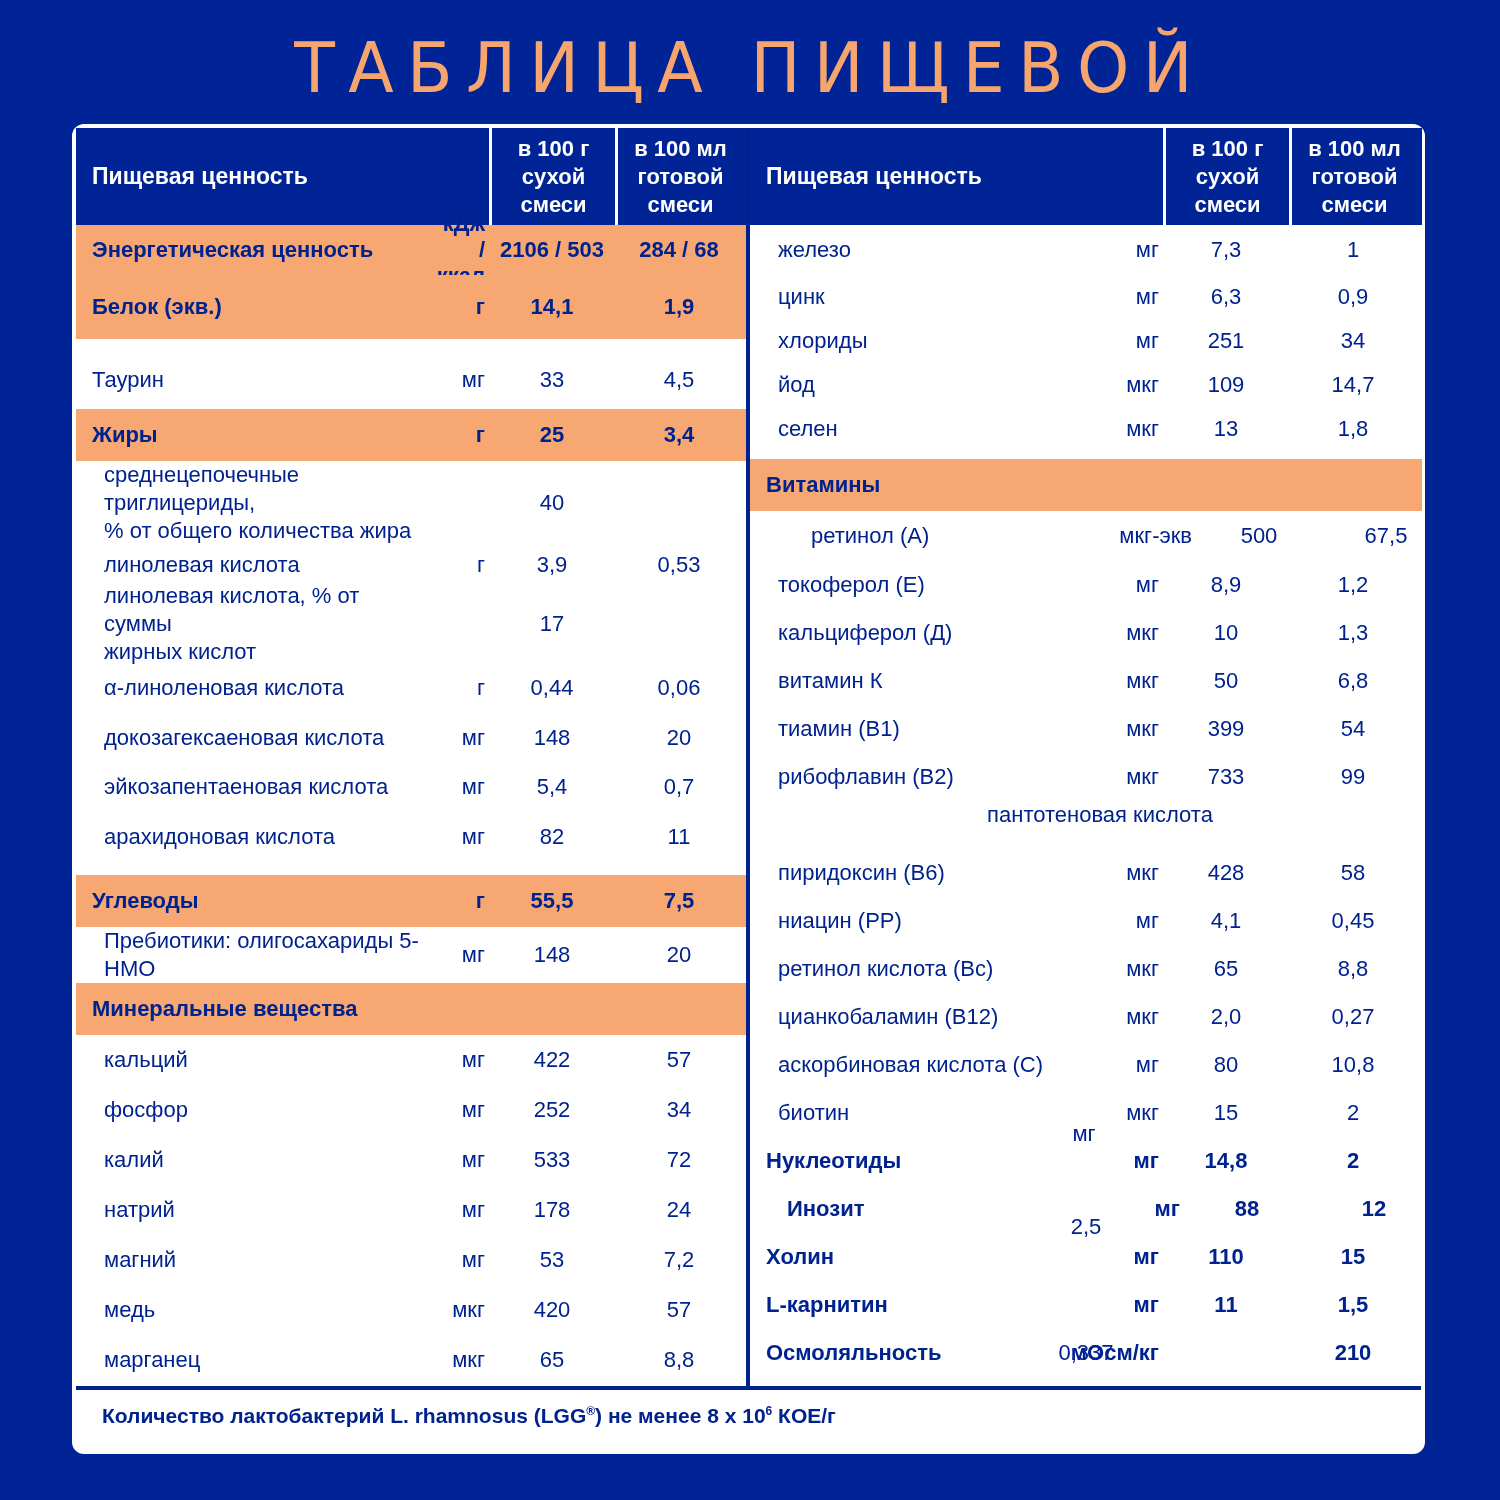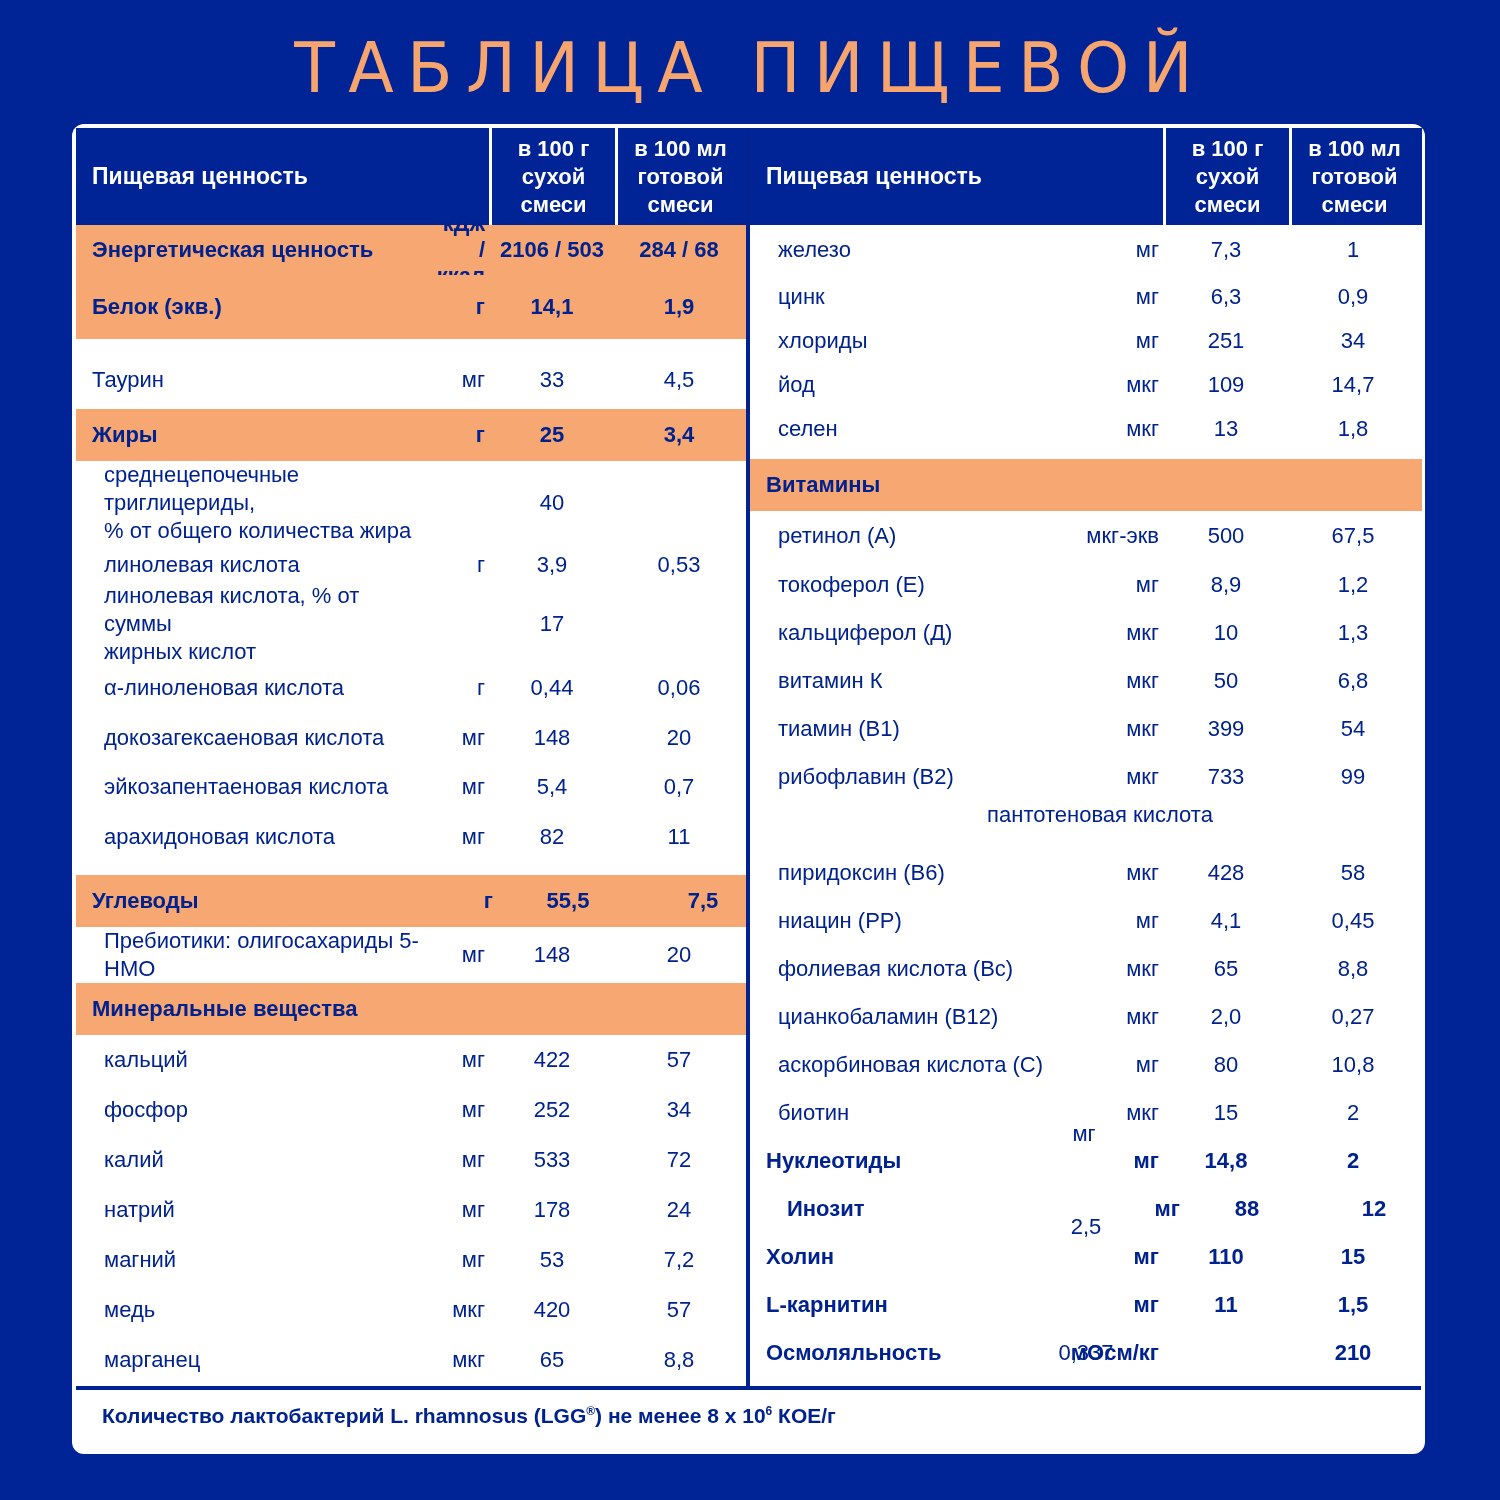--- a/index.html
+++ b/index.html
@@ -127,21 +127,21 @@
           <div class="v1">5,4</div>
           <div class="v2">0,7</div>
         </div>
         <div class="row" style="height: 52px;">
           <div class="name" style="white-space: pre-line;"> арахидоновая кислота</div>
           <div class="unit">мг</div>
           <div class="v1">82</div>
           <div class="v2">11</div>
         </div>
         <div style="height: 12px;"></div>
-        <div class="row section" style="height: 52px; gap: 8px;">
+        <div class="row section" style="height: 52px;">
           <div class="name" style="white-space: pre-line;">Углеводы</div>
           <div class="unit">г</div>
           <div class="v1">55,5</div>
           <div class="v2">7,5</div>
         </div>
         <div class="row" style="height: 56px;">
           <div class="name" style="white-space: pre-line;">Пребиотики: олигосахариды 5-HMO</div>
           <div class="unit">мг</div>
           <div class="v1">148</div>
           <div class="v2">20</div>
@@ -237,21 +237,21 @@
           <div class="v2">1,8</div>
         </div>
         <div style="height: 8px;"></div>
         <div class="row section" style="height: 52px;">
           <div class="name" style="white-space: pre-line;">Витамины</div>
           <div class="unit"></div>
           <div class="v1"></div>
           <div class="v2"></div>
         </div>
         <div class="row" style="height: 50px;">
-          <div class="name" style="white-space: pre-line;">ретинол (А)</div>
+          <div class="name" style="white-space: pre-line; margin-left: 33px;">ретинол (А)</div>
           <div class="unit">мкг-экв</div>
           <div class="v1">500</div>
           <div class="v2">67,5</div>
         </div>
         <div class="row" style="height: 48px;">
           <div class="name" style="white-space: pre-line;">токоферол (Е)</div>
           <div class="unit">мг</div>
           <div class="v1">8,9</div>
           <div class="v2">1,2</div>
         </div>
@@ -291,21 +291,21 @@
           <div class="v1">428</div>
           <div class="v2">58</div>
         </div>
         <div class="row" style="height: 48px;">
           <div class="name" style="white-space: pre-line;">ниацин (РР)</div>
           <div class="unit">мг</div>
           <div class="v1">4,1</div>
           <div class="v2">0,45</div>
         </div>
         <div class="row" style="height: 48px;">
-          <div class="name" style="white-space: pre-line;">фолиевая кислота (Вс)</div>
+          <div class="name" style="white-space: pre-line;">ретинол кислота (Вс)</div>
           <div class="unit">мкг</div>
           <div class="v1">65</div>
           <div class="v2">8,8</div>
         </div>
         <div class="row" style="height: 48px; align-items: center;">
           <div class="name" style="white-space: pre-line;">цианкобаламин (В12)</div>
           <div class="unit">мкг</div>
           <div class="v1">2,0</div>
           <div class="v2">0,27</div>
         </div>

